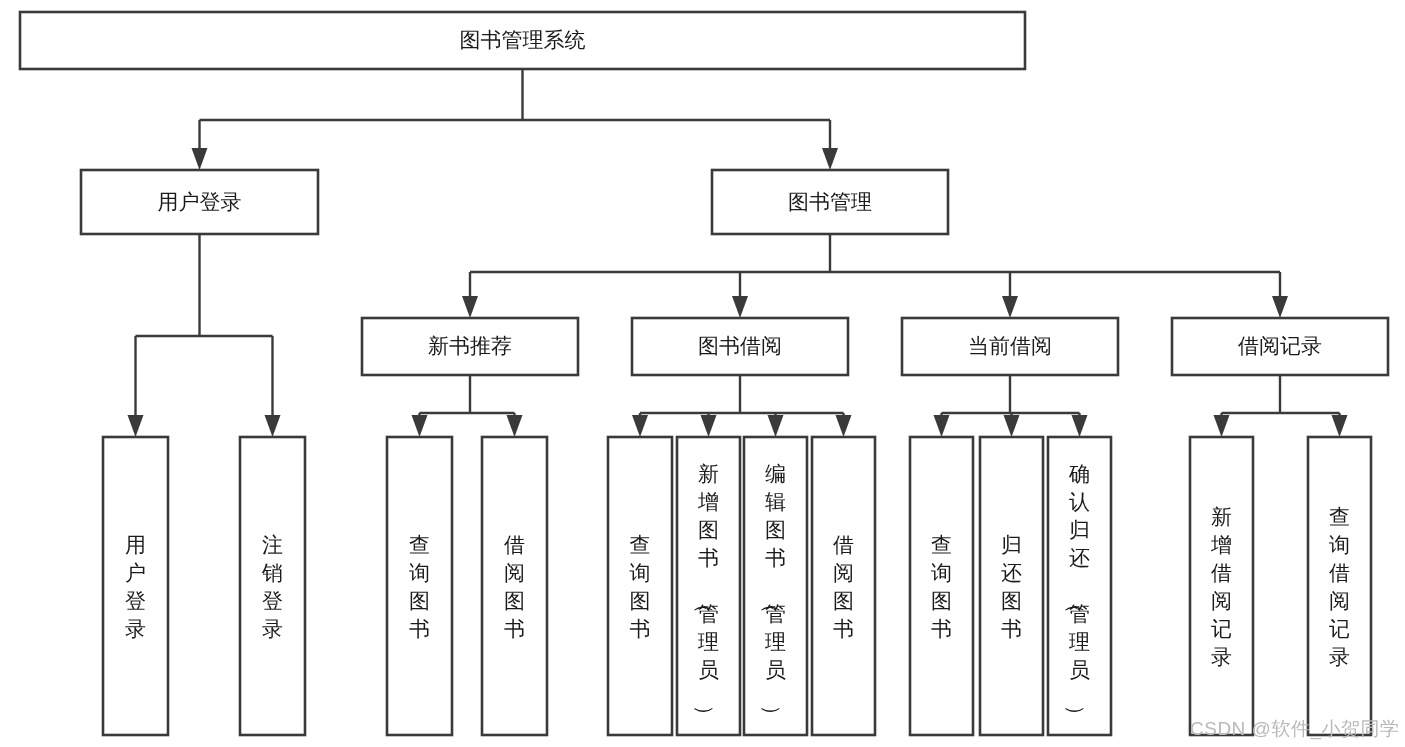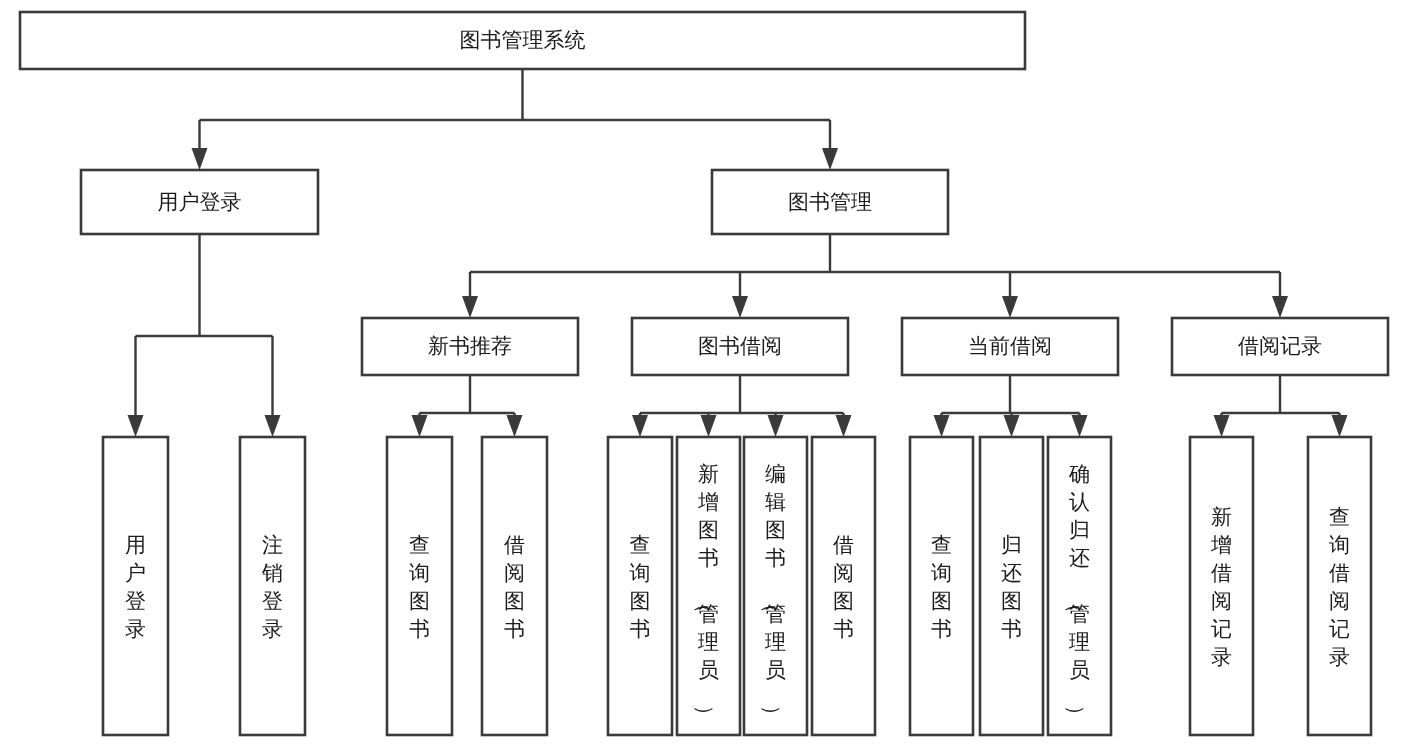--- a/index.html
+++ b/index.html
@@ -200,13 +200,14 @@
         <g>
           <rect class="node-box" x="1190" y="437" width="63" height="298"></rect>
           <text class="node-label-v" x="1221.5"><tspan x="1221.5" y="523.84">新</tspan><tspan x="1221.5" y="551.84">增</tspan><tspan x="1221.5" y="579.84">借</tspan><tspan x="1221.5" y="607.84">阅</tspan><tspan x="1221.5" y="635.84">记</tspan><tspan x="1221.5" y="663.84">录</tspan></text>
         </g>
         <g>
           <rect class="node-box" x="1308" y="437" width="63" height="298"></rect>
           <text class="node-label-v" x="1339.5"><tspan x="1339.5" y="523.84">查</tspan><tspan x="1339.5" y="551.84">询</tspan><tspan x="1339.5" y="579.84">借</tspan><tspan x="1339.5" y="607.84">阅</tspan><tspan x="1339.5" y="635.84">记</tspan><tspan x="1339.5" y="663.84">录</tspan></text>
         </g>
       </g>
   </svg>
+  <div class="watermark-text" style="left: 1190px; top: 716px; color: rgb(185, 185, 185);">CSDN @软件_小贺同学</div>
 </div>
 
 </body></html>

